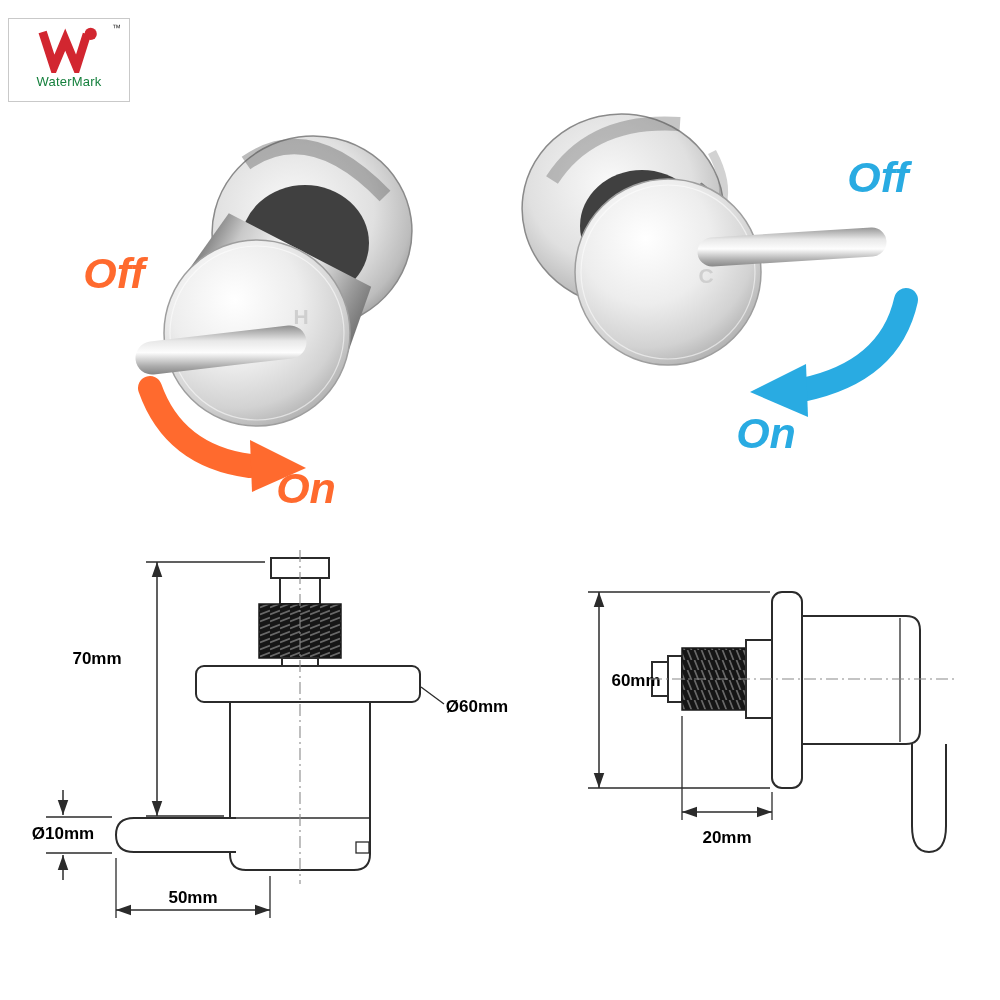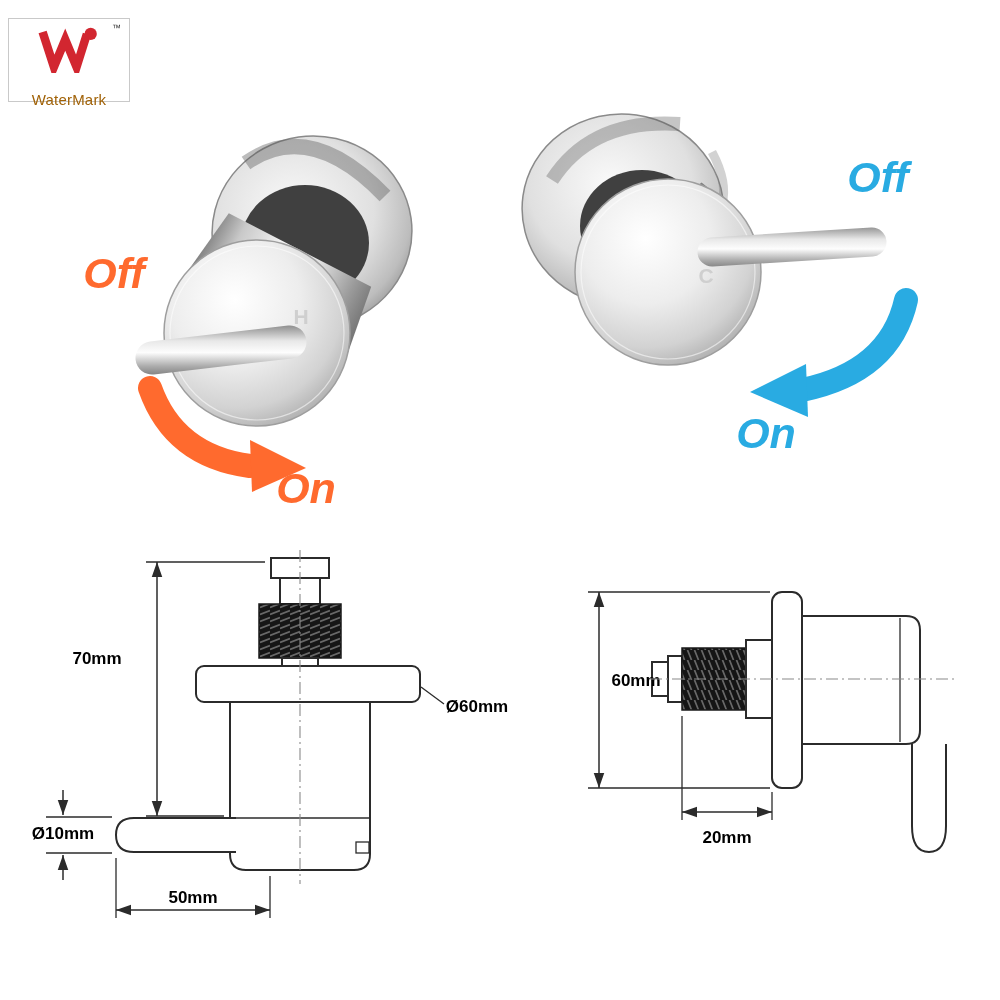--- a/index.html
+++ b/index.html
@@ -3,21 +3,21 @@
 <meta charset="utf-8">
 <style>
   * { margin:0; padding:0; box-sizing:border-box; }
   html,body { width:1000px; height:1000px; background:#fff; font-family:"Liberation Sans",sans-serif; }
   .canvas { position:relative; width:1000px; height:1000px; background:#fff; overflow:hidden; }
   .scene { position:absolute; left:0; top:0; }
 
   .badge { position:absolute; left:8px; top:18px; width:122px; height:84px; background:#fff;
            border:1px solid #c9c9c9; text-align:center; padding-top:6px; }
   .badge-logo { width:66px; height:48px; display:block; margin:0 auto; }
-  .badge-label { font-size:15px; color:#a16207; margin-top:18px; font-weight:500; letter-spacing:.2px; }
+  .badge-label { font-size:13px; color:#15803d; margin-top:1px; font-weight:500; letter-spacing:.2px; }
   .badge-tm { position:absolute; top:4px; right:8px; font-size:9px; color:#333; }
 
   .state-label { font-family:"Liberation Sans",sans-serif; font-style:italic; font-weight:700; font-size:43px; }
   .face-letter { font-family:"Liberation Sans",sans-serif; font-weight:700; font-size:21px; fill:#cfcfcf; }
   .dimtext { font-family:"Liberation Sans",sans-serif; font-weight:700; font-size:17px; fill:#000; }
   .outline { fill:#fff; stroke:#2b2b2b; stroke-width:2; }
   .thin    { fill:none; stroke:#2b2b2b; stroke-width:1.3; }
   .dimline { fill:none; stroke:#2b2b2b; stroke-width:1.5; }
   .centerline { fill:none; stroke:#8a8a8a; stroke-width:1.1; stroke-dasharray:12 4 2 4; }
 </style>

